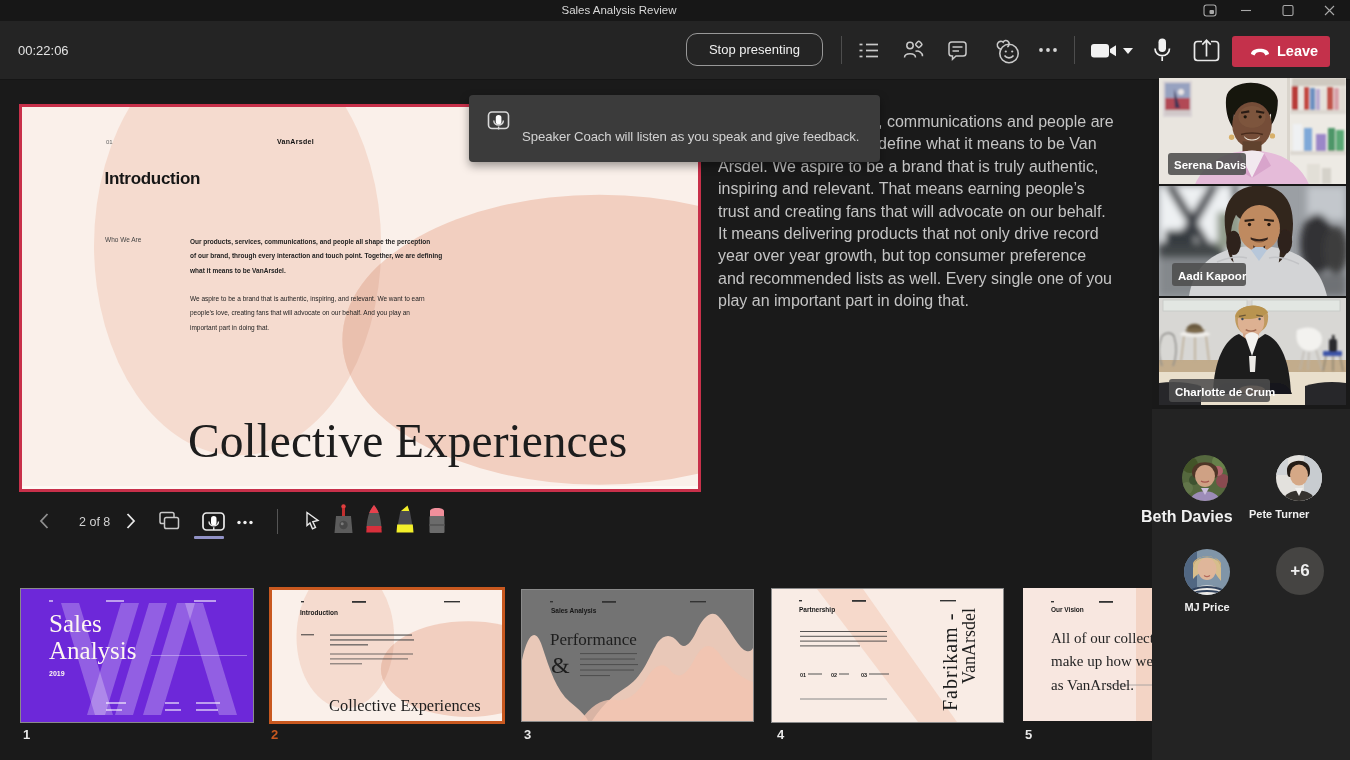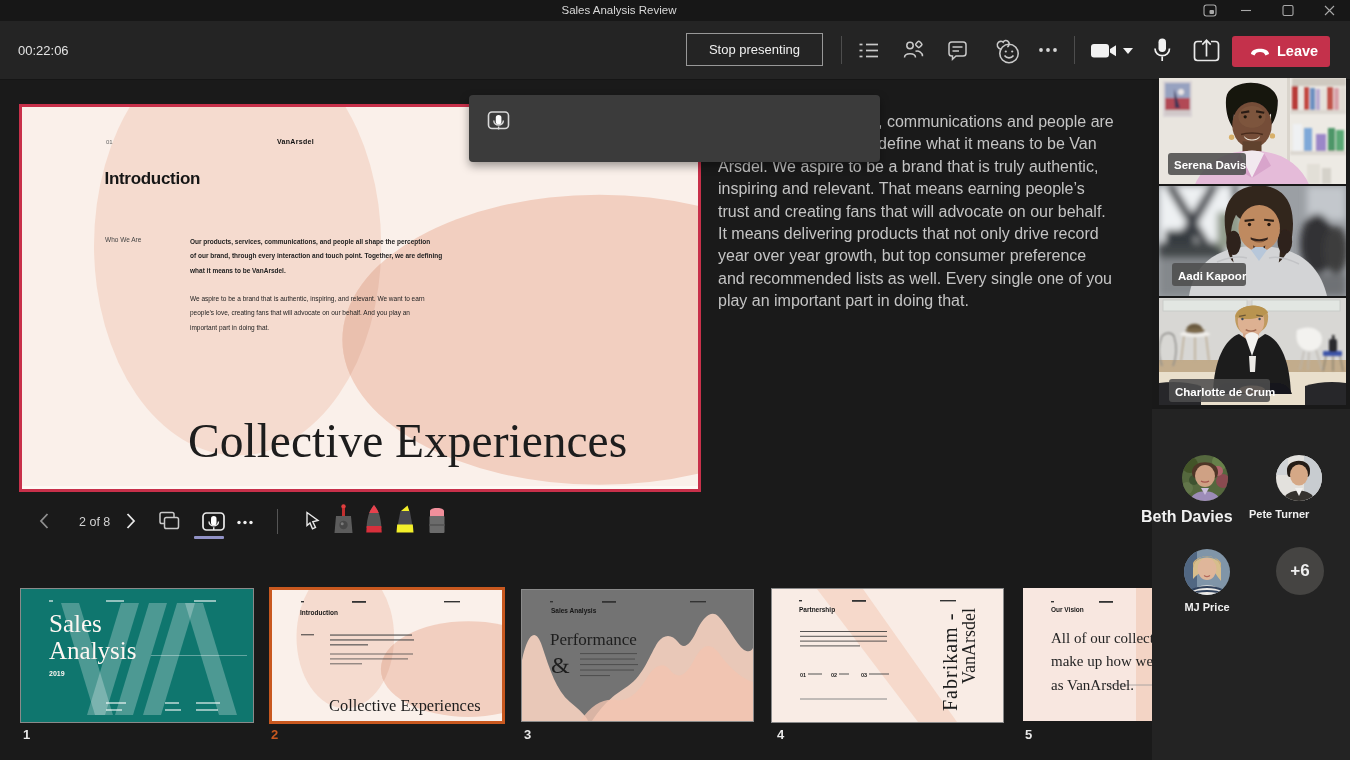--- a/index.html
+++ b/index.html
@@ -18,21 +18,21 @@
       <rect x="9.5" y="9" width="4.5" height="4" rx="1" fill="#a9a9a9" stroke="none"></rect>
       <line x1="41" y1="9.5" x2="51" y2="9.5"></line>
       <rect x="83" y="4.5" width="10" height="10" rx="1.5"></rect>
       <path d="M125 5 L134 14 M134 5 L125 14"></path>
     </g>
   </svg>
 </div>
 
 <div class="abs" style="left:0;top:21px;width:1350px;height:59px;background:#242424;">
   <div class="abs" style="left:18px;top:0;height:59px;line-height:59px;font-size:13px;color:#e3e3e3;">00:22:06</div>
-  <div class="abs" style="left:686px;top:12px;width:137px;height:33px;border:1px solid #989898;border-radius:0;text-align:center;line-height:31px;font-size:13px;color:#f0f0f0;">Stop presenting</div>
+  <div class="abs" style="left:686px;top:12px;width:137px;height:33px;border:1px solid #989898;border-radius:11px;text-align:center;line-height:31px;font-size:13px;color:#f0f0f0;">Stop presenting</div>
   <div class="abs" style="left:841px;top:15px;width:1px;height:28px;background:#4d4d4d;"></div>
 
   <svg class="abs" style="left:857px;top:18px;" width="23" height="23" viewBox="0 0 23 23">
     <g stroke="#c9c9c9" stroke-width="1.7" fill="none">
       <line x1="2.5" y1="5.5" x2="5.5" y2="5.5"></line>
         <line x1="9" y1="5.5" x2="21" y2="5.5"></line>
       <line x1="2.5" y1="11.5" x2="5.5" y2="11.5"></line>
         <line x1="9" y1="11.5" x2="21" y2="11.5"></line>
       <line x1="2.5" y1="17.5" x2="5.5" y2="17.5"></line>
         <line x1="9" y1="17.5" x2="21" y2="17.5"></line>
@@ -142,20 +142,21 @@
   play an important part in doing that.
 </div>
 
 <div class="abs" style="left:469px;top:95px;width:411px;height:67px;background:#3b3b3b;border-radius:4px;box-shadow:0 4px 10px rgba(0,0,0,0.38);">
   <svg class="abs" style="left:18px;top:14px;" width="23" height="23" viewBox="0 0 23 23">
     <rect x="1.5" y="3" width="20" height="16.5" rx="3.5" stroke="#d9d9d9" stroke-width="1.6" fill="none"></rect>
     <rect x="8.8" y="6" width="5.6" height="9.5" rx="2.8" fill="#fff"></rect>
     <path d="M6.8 11.5 C6.8 17.5 16.4 17.5 16.4 11.5" stroke="#d9d9d9" stroke-width="1.4" fill="none"></path>
     <line x1="11.6" y1="17.5" x2="11.6" y2="20.5" stroke="#d9d9d9" stroke-width="1.4"></line>
   </svg>
+  <div class="abs" style="left:53px;top:34px;font-size:13.2px;letter-spacing:-0.1px;color:#d2d2d2;">Speaker Coach will listen as you speak and give feedback.</div>
 </div>
 
 <div id="controls">
   <svg class="abs" style="left:38px;top:512px;" width="12" height="18" viewBox="0 0 12 18">
     <path d="M9.5 2 L3 9 L9.5 16" stroke="#8f8f8f" stroke-width="1.8" fill="none"></path>
   </svg>
   <div class="abs" style="left:71px;top:515px;font-size:12.5px;color:#d2d2d2;margin-left:8px;">2 of 8</div>
   <svg class="abs" style="left:125px;top:512px;" width="12" height="18" viewBox="0 0 12 18">
     <path d="M2.5 2 L9 9 L2.5 16" stroke="#e8e8e8" stroke-width="1.8" fill="none"></path>
   </svg>
@@ -209,21 +210,21 @@
 
   <svg class="abs" style="left:427px;top:505px;" width="20" height="30" viewBox="0 0 20 30">
     <path d="M3 6 C3 2 17 2 17 6 L17 12 L3 12 Z" fill="#f08f9b"></path>
     <rect x="2.5" y="11" width="15" height="17" rx="1" fill="#6b6b6b"></rect>
     <rect x="2.5" y="19" width="15" height="2" fill="#585858"></rect>
   </svg>
 </div>
 
 <div id="filmstrip">
 
-  <div class="abs" style="left:21px;top:589px;width:232px;height:133px;background:#0f766e;outline:1px solid #8a8a8a;overflow:hidden;">
+  <div class="abs" style="left:21px;top:589px;width:232px;height:133px;background:#6d28d9;outline:1px solid #8a8a8a;overflow:hidden;">
     <svg width="232" height="133" style="position:absolute;left:0;top:0;">
       <g fill="#ffffff" fill-opacity="0.26">
         <polygon points="40,14 58,14 92,126 74,126"></polygon>
         <polygon points="100,14 118,14 84,126 66,126"></polygon>
         <polygon points="128,14 146,14 112,126 94,126"></polygon>
         <polygon points="156,14 174,14 140,126 122,126"></polygon>
         <polygon points="164,14 182,14 216,126 198,126"></polygon>
       </g>
       <g fill="#ffffff" fill-opacity="0.55">
         <rect x="85" y="11" width="18" height="2"></rect>

